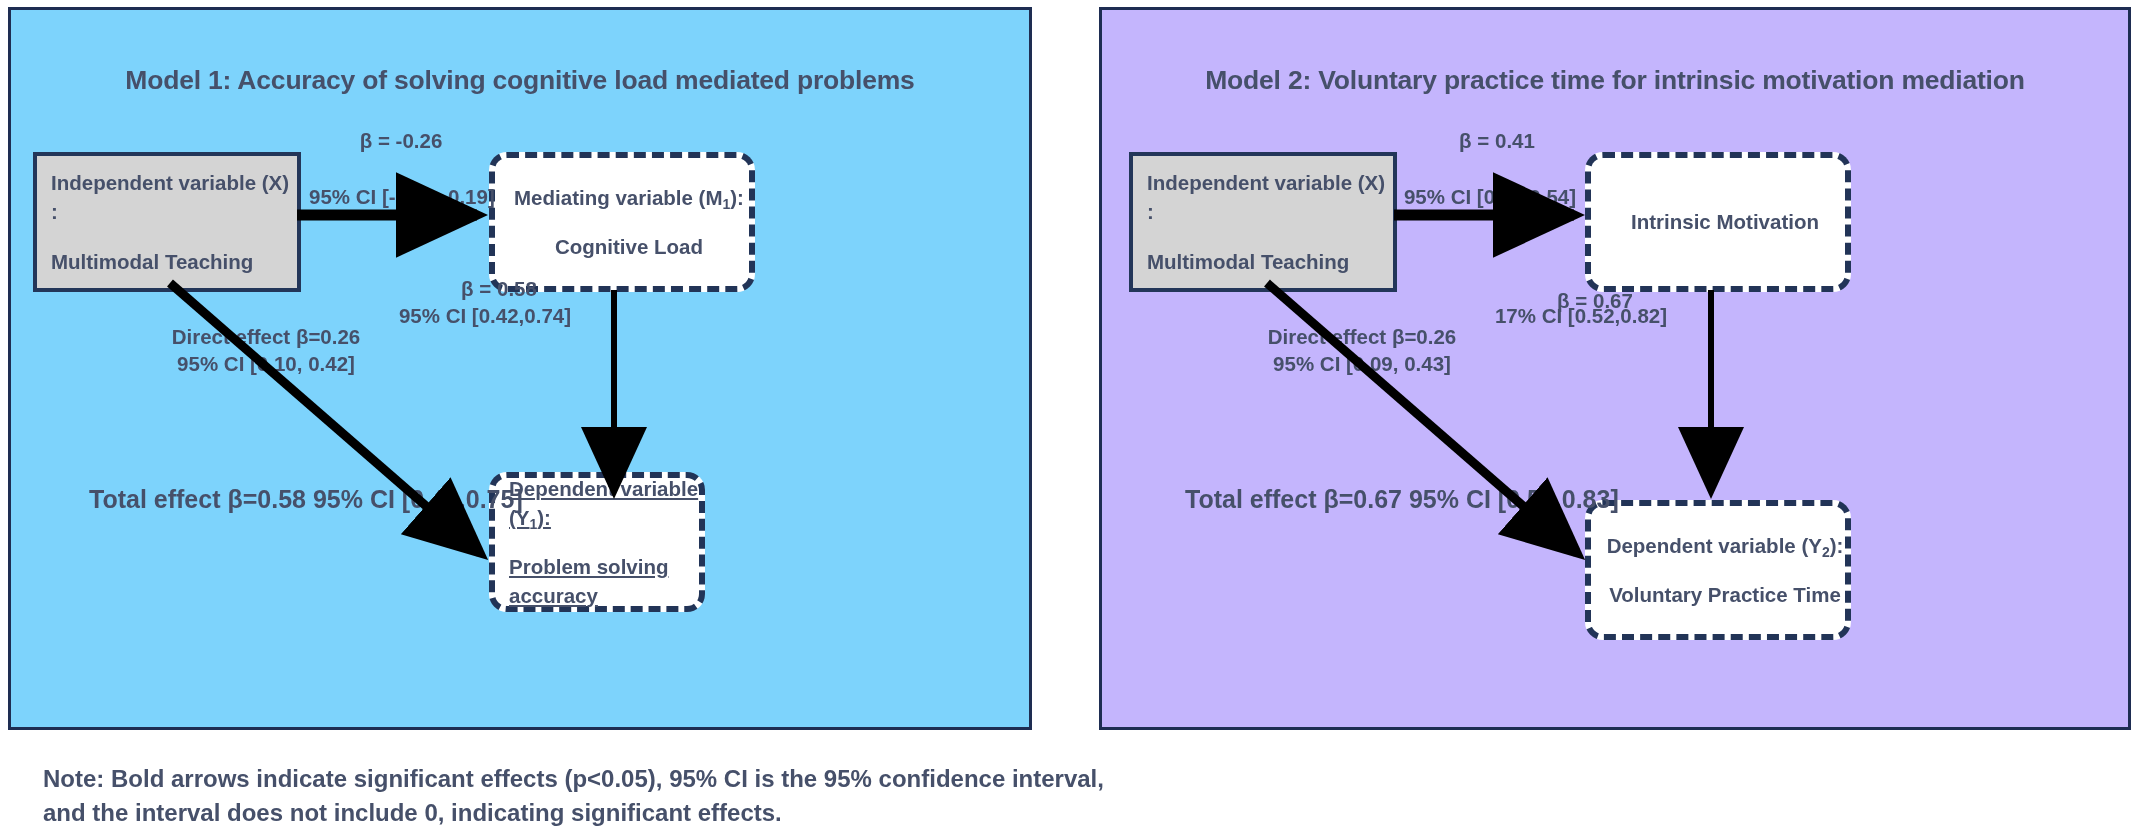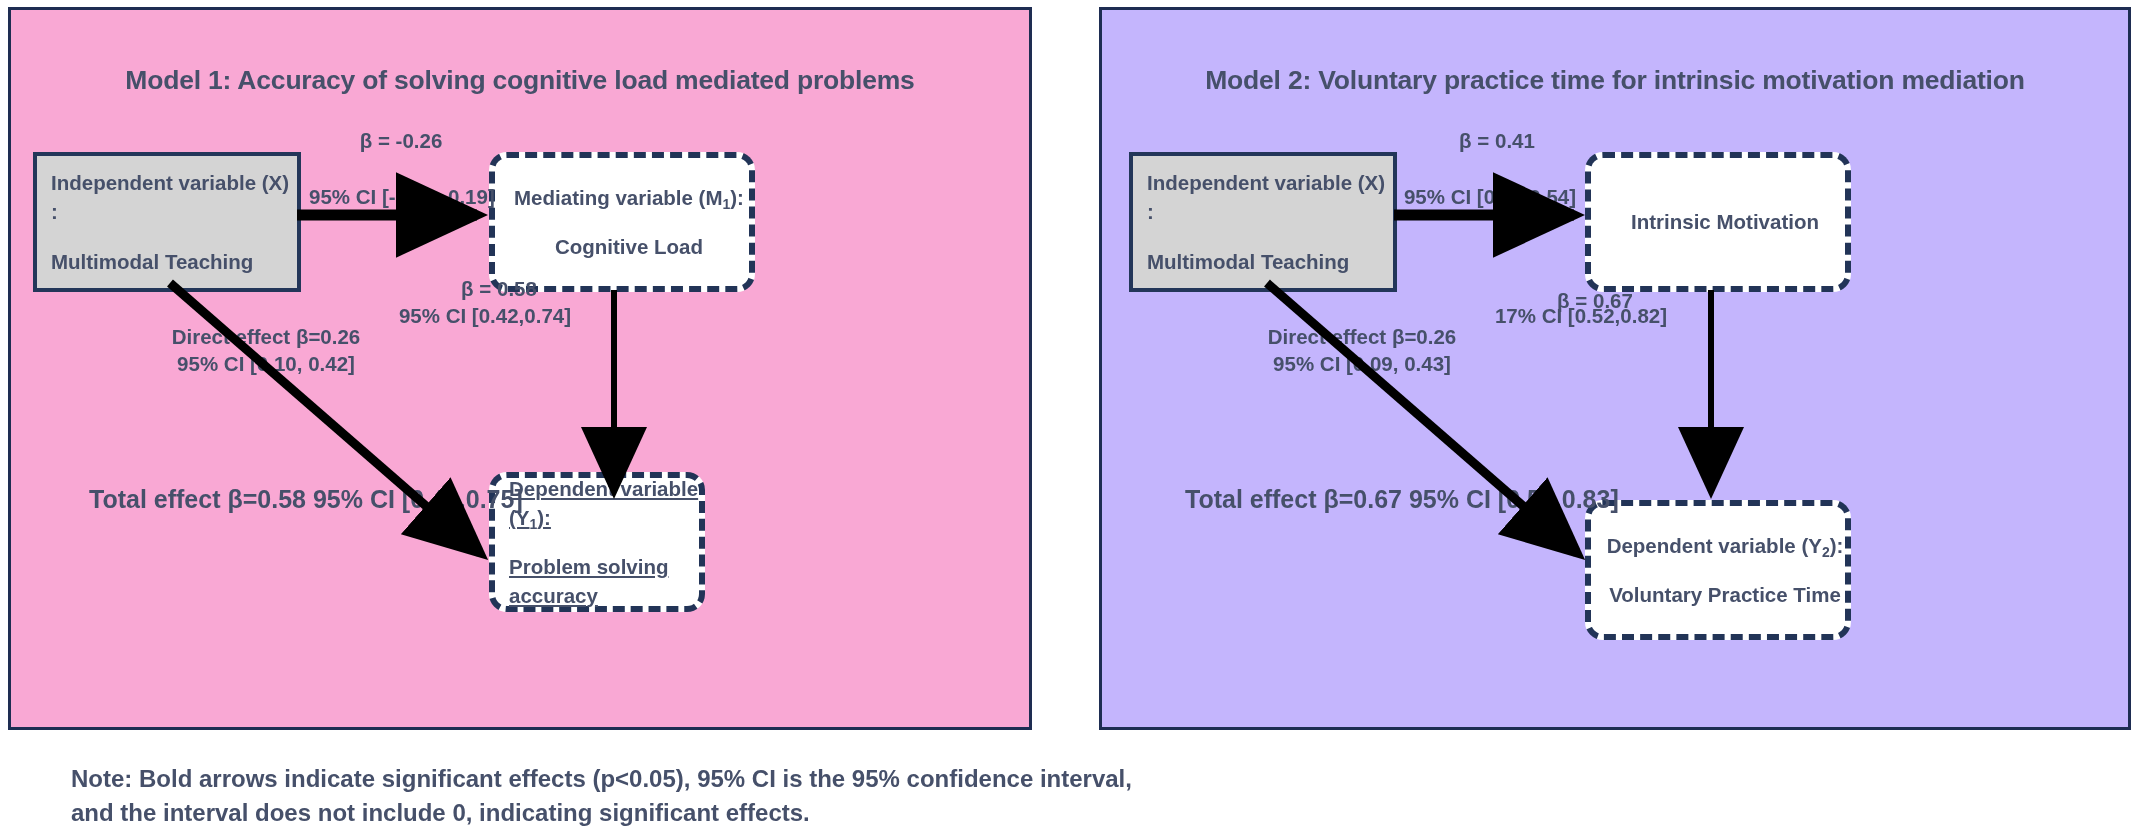--- a/index.html
+++ b/index.html
@@ -28,21 +28,21 @@
   .panel {
     position: absolute;
     box-sizing: border-box;
     border: 3px solid #1e2d52;
   }
   #panel-1 {
     left: 8px;
     top: 7px;
     width: 1024px;
     height: 723px;
-    background: #f9a8d4;
+    background: #7dd3fc;
   }
   #panel-2 {
     left: 1099px;
     top: 7px;
     width: 1032px;
     height: 723px;
     background: #c4b5fd;
   }
 
   .panel-title {
@@ -114,21 +114,20 @@
   
   #note {
     position: absolute;
     left: 43px;
     top: 762px;
     font-size: 24px;
     font-weight: bold;
     line-height: 1.42;
     color: #46506a;
     white-space: pre-line;
-    margin-left: 28px;
   }
 
   
   svg.arrows {
     position: absolute;
     left: 0; top: 0;
     width: 2139px;
     height: 838px;
     pointer-events: none;
     overflow: visible;

